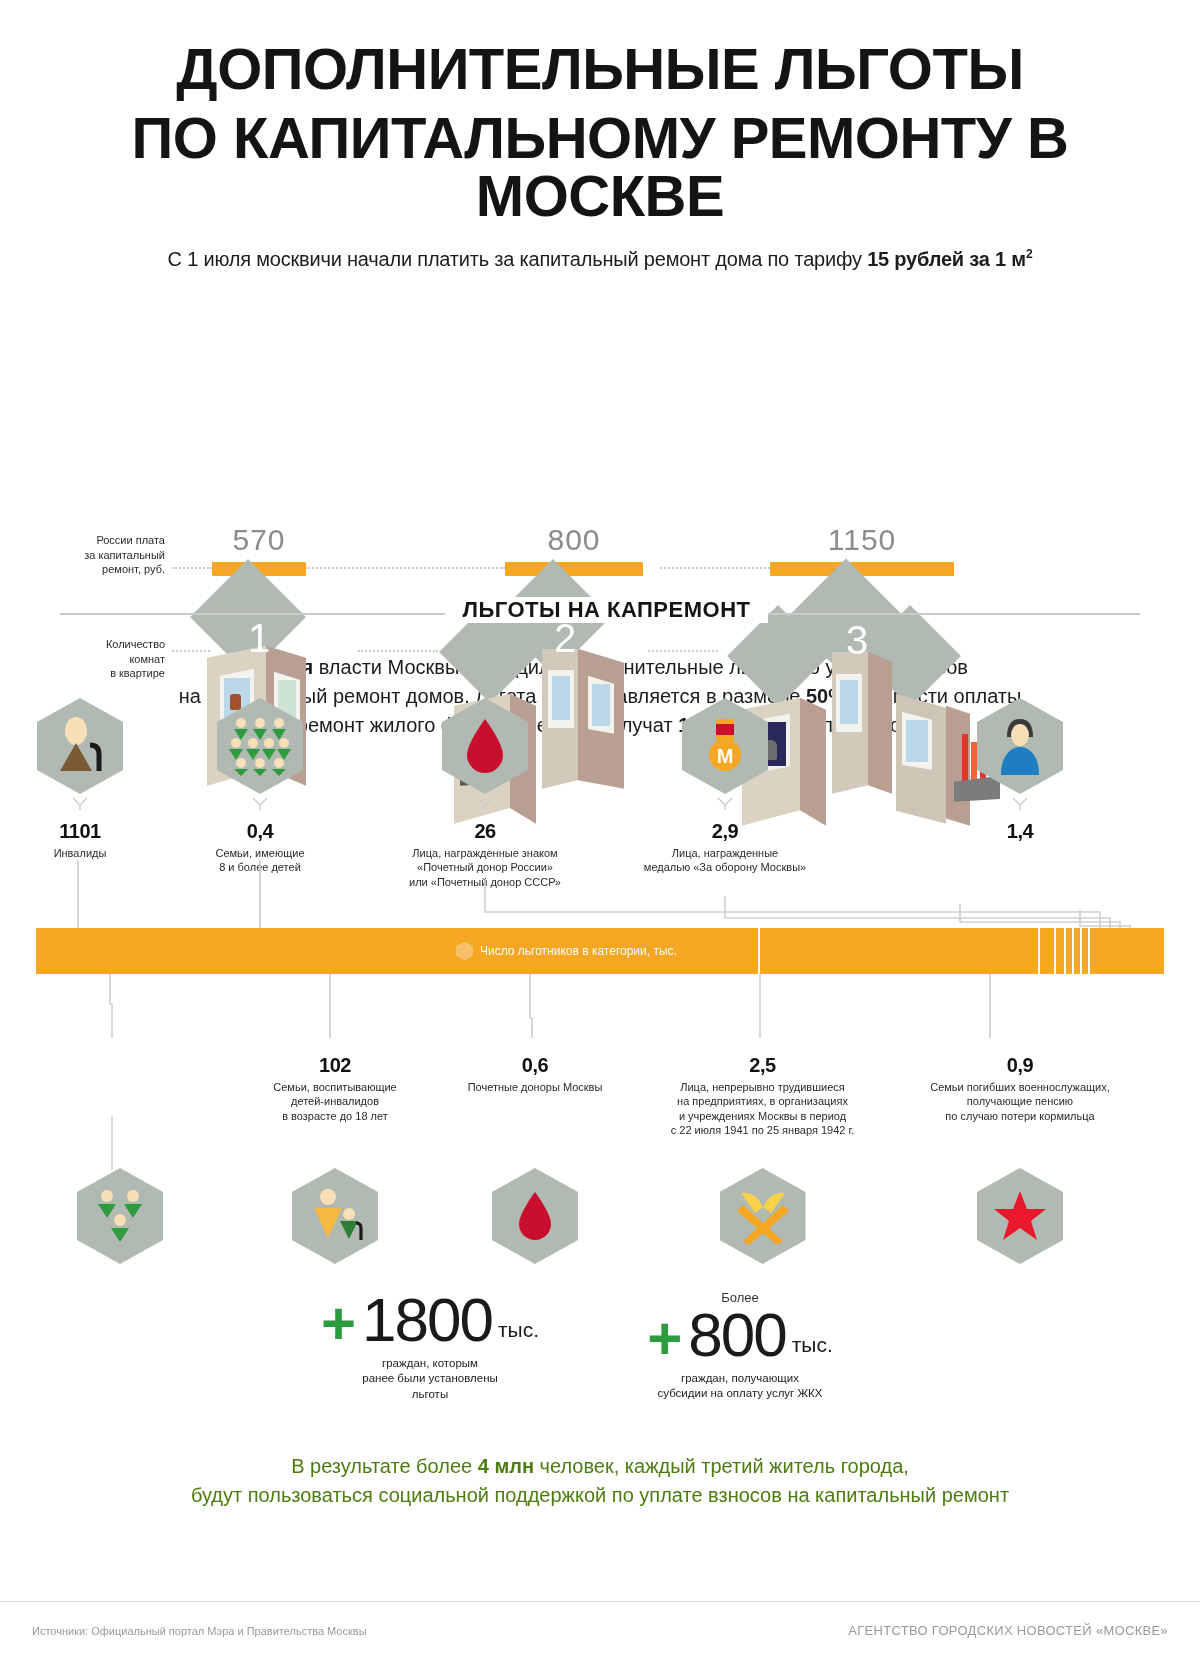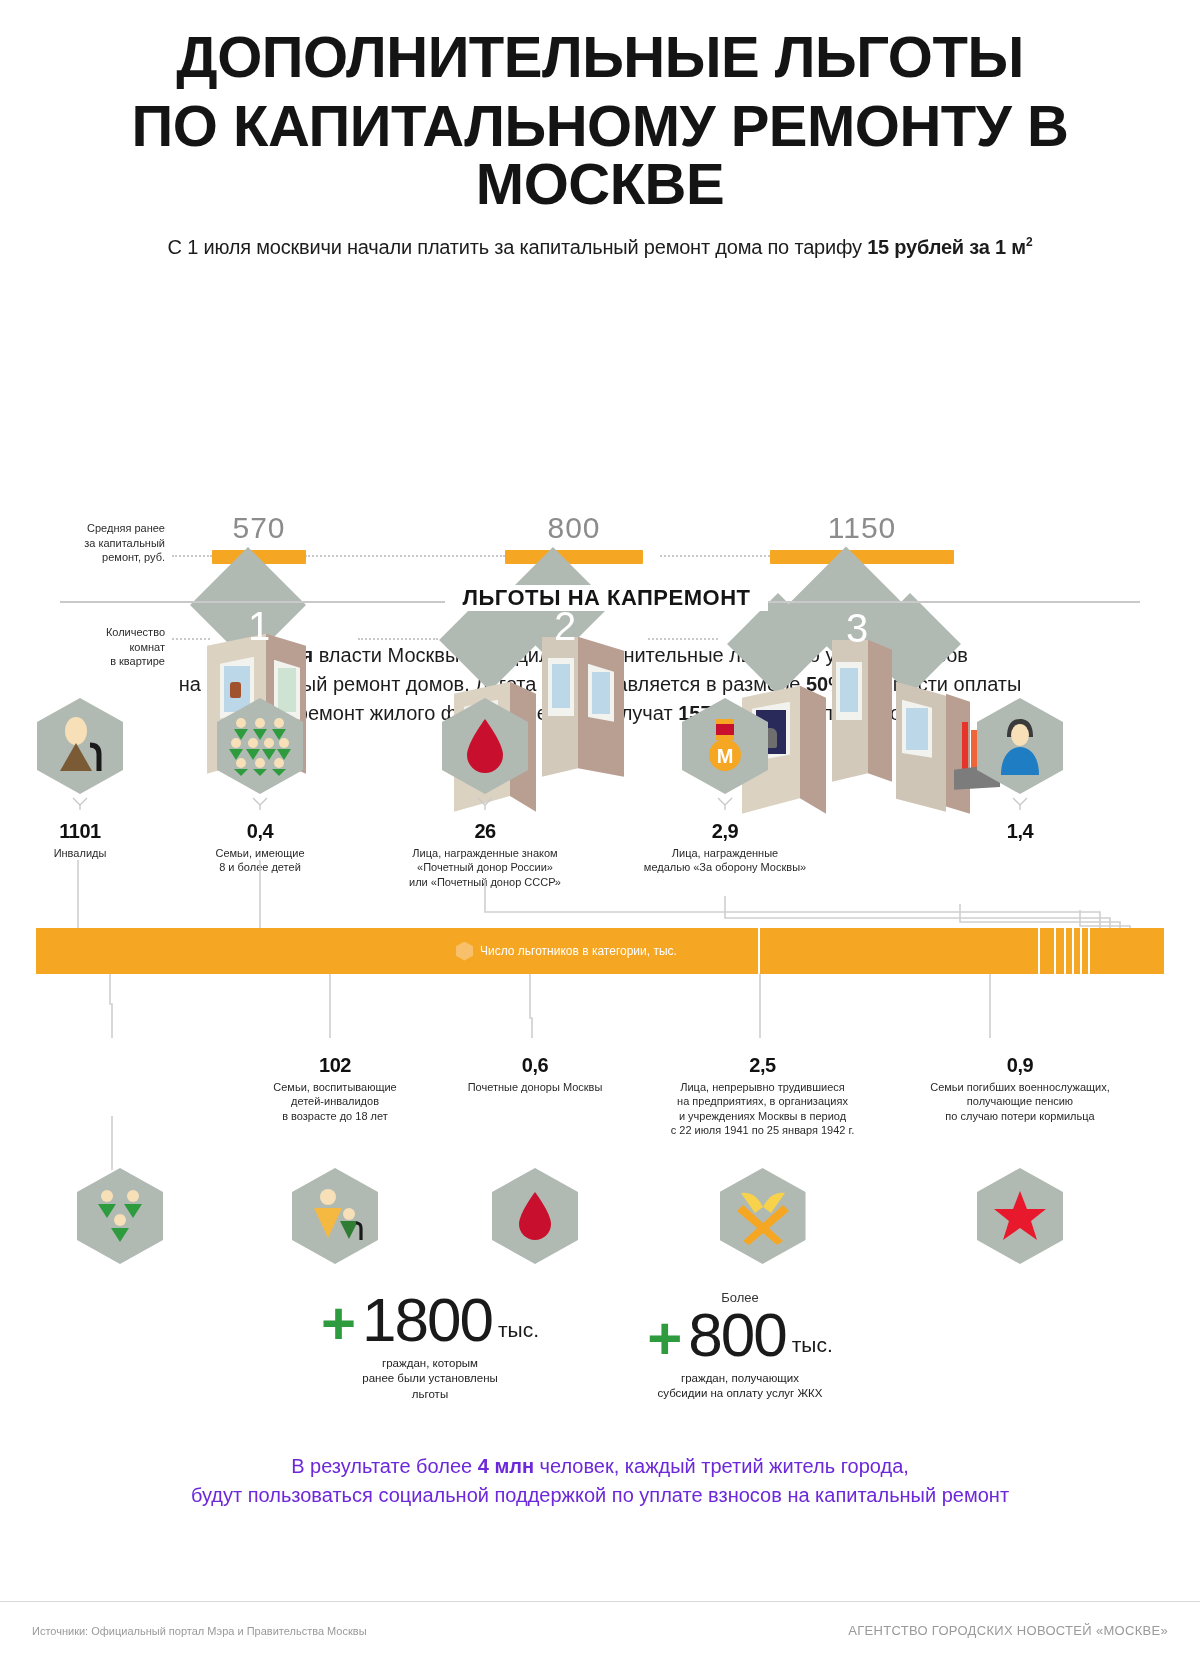--- a/index.html
+++ b/index.html
@@ -5,21 +5,21 @@
   * { box-sizing: border-box; margin: 0; padding: 0; }
   html, body {
     width: 1200px;
     background: #ffffff;
     font-family: "Liberation Sans", "DejaVu Sans", sans-serif;
     color: #1a1a1a;
   }
   body { width: 1200px; height: 1659px; position: relative; overflow: hidden; }
 
   
-  .header { padding: 28px 40px 0 40px; text-align: center; }
+  .header { padding: 40px 40px 0 40px; text-align: center; }
   .title-l1, .title-l2 {
     font-weight: 700;
     letter-spacing: -0.5px;
     line-height: 1.0;
     color: #141414;
     text-transform: uppercase;
     font-stretch: condensed;
   }
   .title-l1 { font-size: 58px; }
   .title-l2 { font-size: 58px; margin-top: 11px; }
@@ -167,21 +167,21 @@
   .plusline { display: flex; align-items: flex-end; justify-content: center; gap: 6px; }
   .plussign { color: #2e9b3f; font-size: 60px; line-height: 0.8; font-weight: 700; }
   .plusbig { font-size: 62px; color: #1a1a1a; font-weight: 300; line-height: 0.9; letter-spacing: -2px; }
   .plusunit { font-size: 21px; color: #1a1a1a; padding-bottom: 6px; }
   .pluscap { font-size: 11.5px; line-height: 1.35; margin-top: 8px; color: #222; }
   .plusmore { font-size: 13px; color: #333; margin-bottom: 2px; }
 
   
   .conclusion {
     position: absolute; left: 40px; right: 40px; top: 1452px;
-    text-align: center; font-size: 20px; line-height: 1.45; color: #6d28d9;
+    text-align: center; font-size: 20px; line-height: 1.45; color: #4d7c0f;
   }
   .conclusion b { font-weight: 700; }
   .footer {
     position: absolute; left: 0; right: 0; bottom: 0; height: 58px;
     border-top: 1px solid #d9d9d9;
     display: flex; align-items: center; justify-content: space-between;
     padding: 0 32px;
     font-size: 11px; color: #9a9a9a;
   }
   .footer .agency { font-size: 13px; color: #9a9a9a; letter-spacing: 0.3px; }
@@ -193,21 +193,21 @@
   <div class="title-l1">ДОПОЛНИТЕЛЬНЫЕ ЛЬГОТЫ</div>
   <div class="title-l2">ПО КАПИТАЛЬНОМУ РЕМОНТУ В МОСКВЕ</div>
   <div class="subtitle">
     <span>С 1 июля москвичи начали платить за капитальный ремонт дома по тарифу </span><b>15 рублей за 1 м</b><b class="sup">2</b>
   </div>
 </div>
 
 <div class="rooms-block">
 
   <div class="axis-label pay">
-    <div>Средняя ранее</div>
+    <div>России плата</div>
     <div>за капитальный</div>
     <div>ремонт, руб.</div>
   </div>
   <div class="axis-label rooms">
     <div>Количество</div>
     <div>комнат</div>
     <div>в квартире</div>
   </div>
 
   <div class="dotline" style="left:172px; top:278px; width:40px;"></div>

